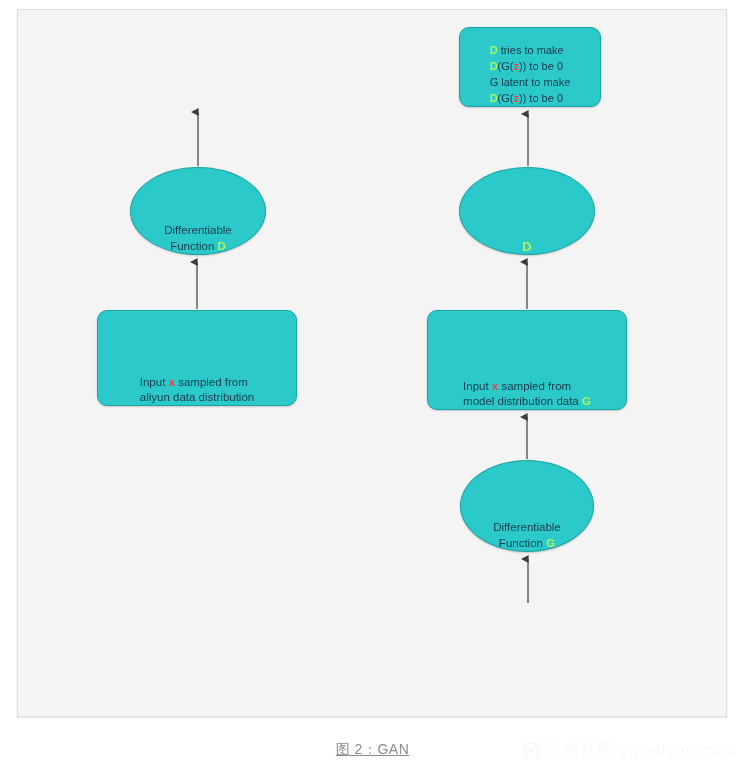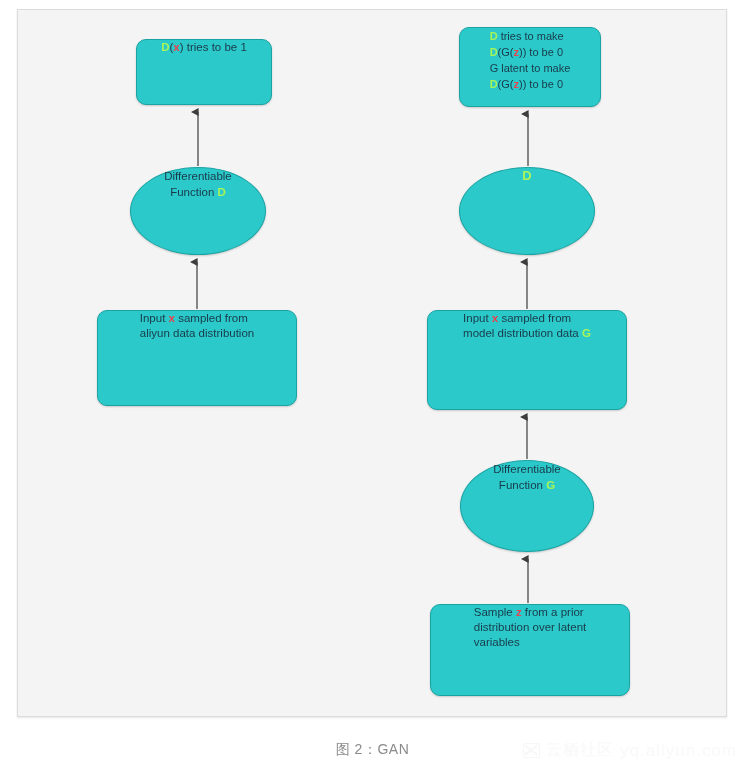--- a/index.html
+++ b/index.html
@@ -47,21 +47,21 @@
     pointer-events: none;
   }
 
   
   .node {
     position: absolute;
     background: #2bc9c9;
     border: 1px solid #1aa3a3;
     box-sizing: border-box;
     display: flex;
-    align-items: flex-start;
+    align-items: flex-end;
     justify-content: center;
     color: #1a3a4a;
     font-size: 11.5px;
     line-height: 15px;
     box-shadow: 0 1px 2px rgba(0,0,0,0.18);
   }
   .node.rounded {
     border-radius: 10px;
   }
   .node.ellipse {
@@ -103,20 +103,21 @@
   
   #caption {
     position: absolute;
     left: 0;
     top: 741px;
     width: 745px;
     text-align: center;
     font-size: 14px;
     color: #8a8a8a;
     letter-spacing: 0.5px;
+    text-decoration: underline;
   }
 
   
   #watermark {
     position: absolute;
     right: 8px;
     top: 740px;
     font-size: 17px;
     color: #fafafa;
     letter-spacing: 1px;
@@ -165,23 +166,20 @@
 
     <line x1="197" y1="309" x2="197" y2="262" stroke="#6a6a6a" stroke-width="1.6" marker-end="url(#ah)"></line>
     <line x1="198" y1="166" x2="198" y2="112" stroke="#6a6a6a" stroke-width="1.6" marker-end="url(#ah)"></line>
 
     <line x1="528" y1="603" x2="528" y2="559" stroke="#6a6a6a" stroke-width="1.6" marker-end="url(#ah)"></line>
     <line x1="527" y1="459" x2="527" y2="417" stroke="#6a6a6a" stroke-width="1.6" marker-end="url(#ah)"></line>
     <line x1="527" y1="309" x2="527" y2="262" stroke="#6a6a6a" stroke-width="1.6" marker-end="url(#ah)"></line>
     <line x1="528" y1="166" x2="528" y2="114" stroke="#6a6a6a" stroke-width="1.6" marker-end="url(#ah)"></line>
   </svg>
 
-  <div class="node rounded center" id="node-dx-goal">
-    <div class="txt"><span class="sym-d">D</span><span>(</span><span class="sym-x">x</span><span>) tries to be 1</span></div>
-  </div>
 
   <div class="node ellipse center" id="node-d-ellipse-l">
     <div class="txt"><span>Differentiable</span><br><span>Function </span><span class="sym-d">D</span></div>
   </div>
 
   <div class="node rounded" id="node-input-x">
     <div class="txt"><span>Input </span><span class="sym-x">x</span><span> sampled from</span><br><span>aliyun data distribution</span></div>
   </div>
 
   <div class="node rounded" id="node-gan-goal">
@@ -193,23 +191,20 @@
   </div>
 
   <div class="node rounded" id="node-input-model">
     <div class="txt"><span>Input </span><span class="sym-x">x</span><span> sampled from</span><br><span>model distribution data </span><span class="sym-g">G</span></div>
   </div>
 
   <div class="node ellipse center" id="node-g-ellipse">
     <div class="txt"><span>Differentiable</span><br><span>Function </span><span class="sym-g">G</span></div>
   </div>
 
-  <div class="node rounded" id="node-sample-z">
-    <div class="txt"><span>Sample </span><span class="sym-z">z</span><span> from a prior</span><br><span>distribution over latent</span><br><span>variables</span></div>
-  </div>
 
   <div id="caption">图 2：GAN</div>
 
   <div id="watermark">
     <span class="wm-mark"></span>
     <span class="wm-cn">云栖社区</span>
     <span class="wm-url">yq.aliyun.com</span>
   </div>
 
 </div>

